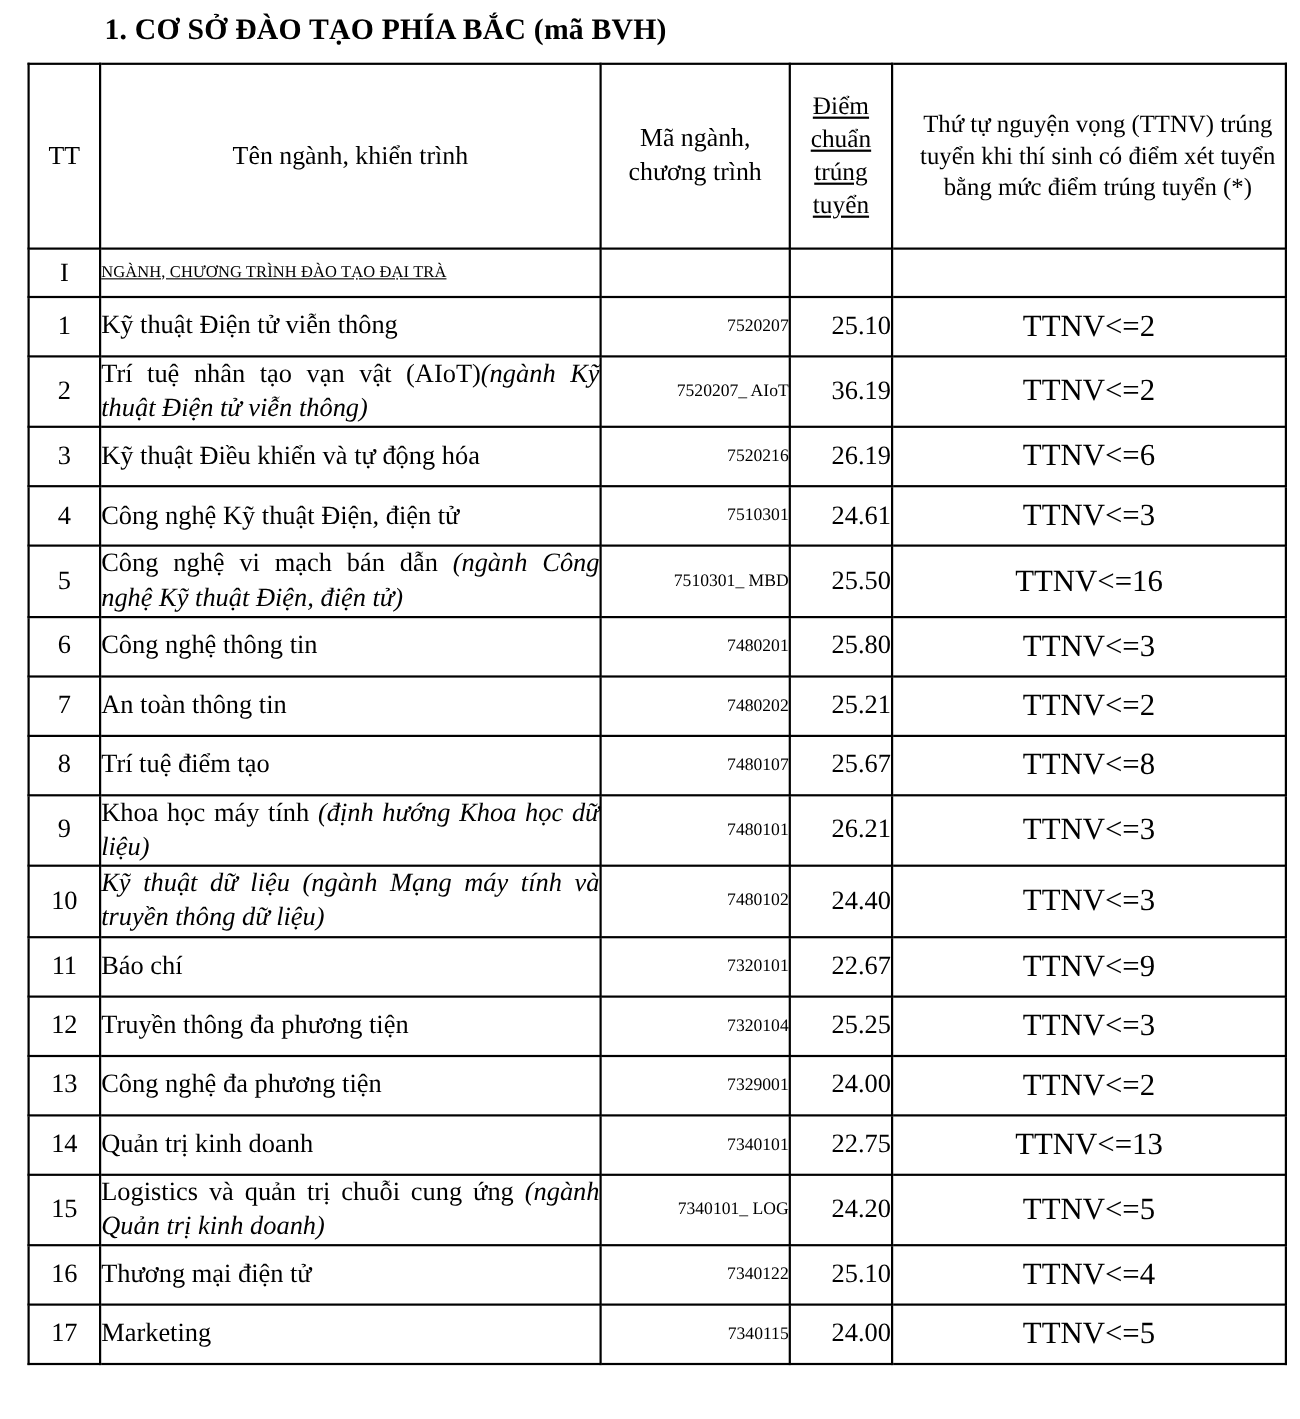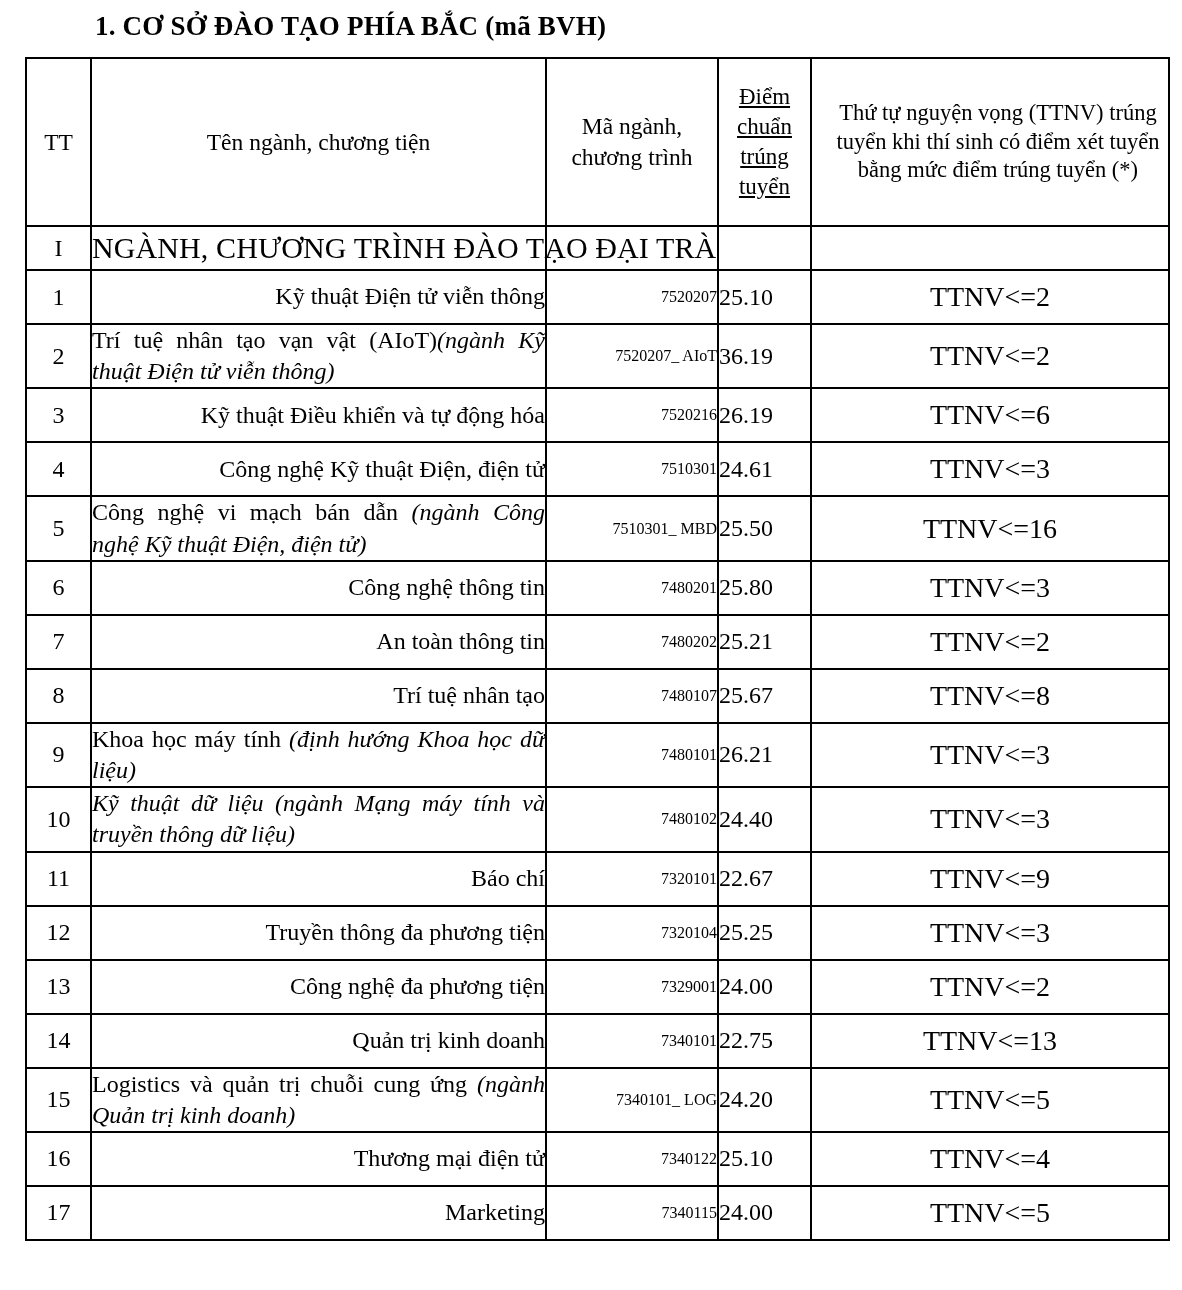--- a/index.html
+++ b/index.html
@@ -74,53 +74,53 @@
   tr.section-row td {
     height: 42px;
   }
   td.sec-num {
     text-align: center;
     font-weight: bold;
     font-size: 24px;
   }
   td.sec-label {
     font-weight: bold;
-    font-size: 30px;
+    font-size: 15px;
     padding-left: 14px;
     letter-spacing: 0.1px;
     white-space: nowrap;
+    text-decoration: underline;
   }
 
   td.tt {
     text-align: center;
     font-size: 24px;
   }
   td.name {
     font-size: 24px;
     padding: 5px 10px 5px 14px;
     line-height: 1.30;
-    text-align: right;
   }
   td.name.justify {
     text-align: justify;
     text-align-last: left;
   }
   td.name em {
     font-style: italic;
   }
   td.name.all-italic {
     font-style: italic;
   }
   td.code {
     text-align: right;
     font-size: 16px;
     white-space: nowrap;
   }
   td.score {
-    text-align: left;
+    text-align: right;
     font-size: 24px;
   }
   td.ttnv {
     text-align: center;
     font-size: 28px;
     white-space: nowrap;
   }
   tr.r1 td { height: 52px; }
   tr.r2 td { height: 50px; }
 </style>
@@ -135,21 +135,21 @@
     <colgroup>
       <col class="c-tt">
       <col class="c-name">
       <col class="c-code">
       <col class="c-score">
       <col class="c-ttnv">
     </colgroup>
     <thead>
       <tr>
         <th class="h-tt">TT</th>
-        <th class="h-name">Tên ngành, chương tiện</th>
+        <th class="h-name">Tên ngành, khiển trình</th>
         <th class="h-code">Mã ngành, chương trình</th>
         <th class="h-score">Điểm chuẩn trúng tuyển</th>
         <th class="h-ttnv">Thứ tự nguyện vọng (TTNV) trúng tuyển khi thí sinh có điểm xét tuyển bằng mức điểm trúng tuyển (*)</th>
       </tr>
     </thead>
     <tbody id="table-body">
         <tr class="section-row">
           <td class="sec-num">I</td>
           <td class="sec-label">NGÀNH, CHƯƠNG TRÌNH ĐÀO TẠO ĐẠI TRÀ</td>
           <td></td>
@@ -200,21 +200,21 @@
         </tr>
         <tr class="r1">
           <td class="tt">7</td>
           <td class="name">An toàn thông tin</td>
           <td class="code">7480202</td>
           <td class="score">25.21</td>
           <td class="ttnv">TTNV&lt;=2</td>
         </tr>
         <tr class="r1">
           <td class="tt">8</td>
-          <td class="name">Trí tuệ nhân tạo</td>
+          <td class="name">Trí tuệ điểm tạo</td>
           <td class="code">7480107</td>
           <td class="score">25.67</td>
           <td class="ttnv">TTNV&lt;=8</td>
         </tr>
         <tr class="r2">
           <td class="tt">9</td>
           <td class="name justify">Khoa học máy tính <em>(định hướng Khoa học dữ liệu)</em></td>
           <td class="code">7480101</td>
           <td class="score">26.21</td>
           <td class="ttnv">TTNV&lt;=3</td>

